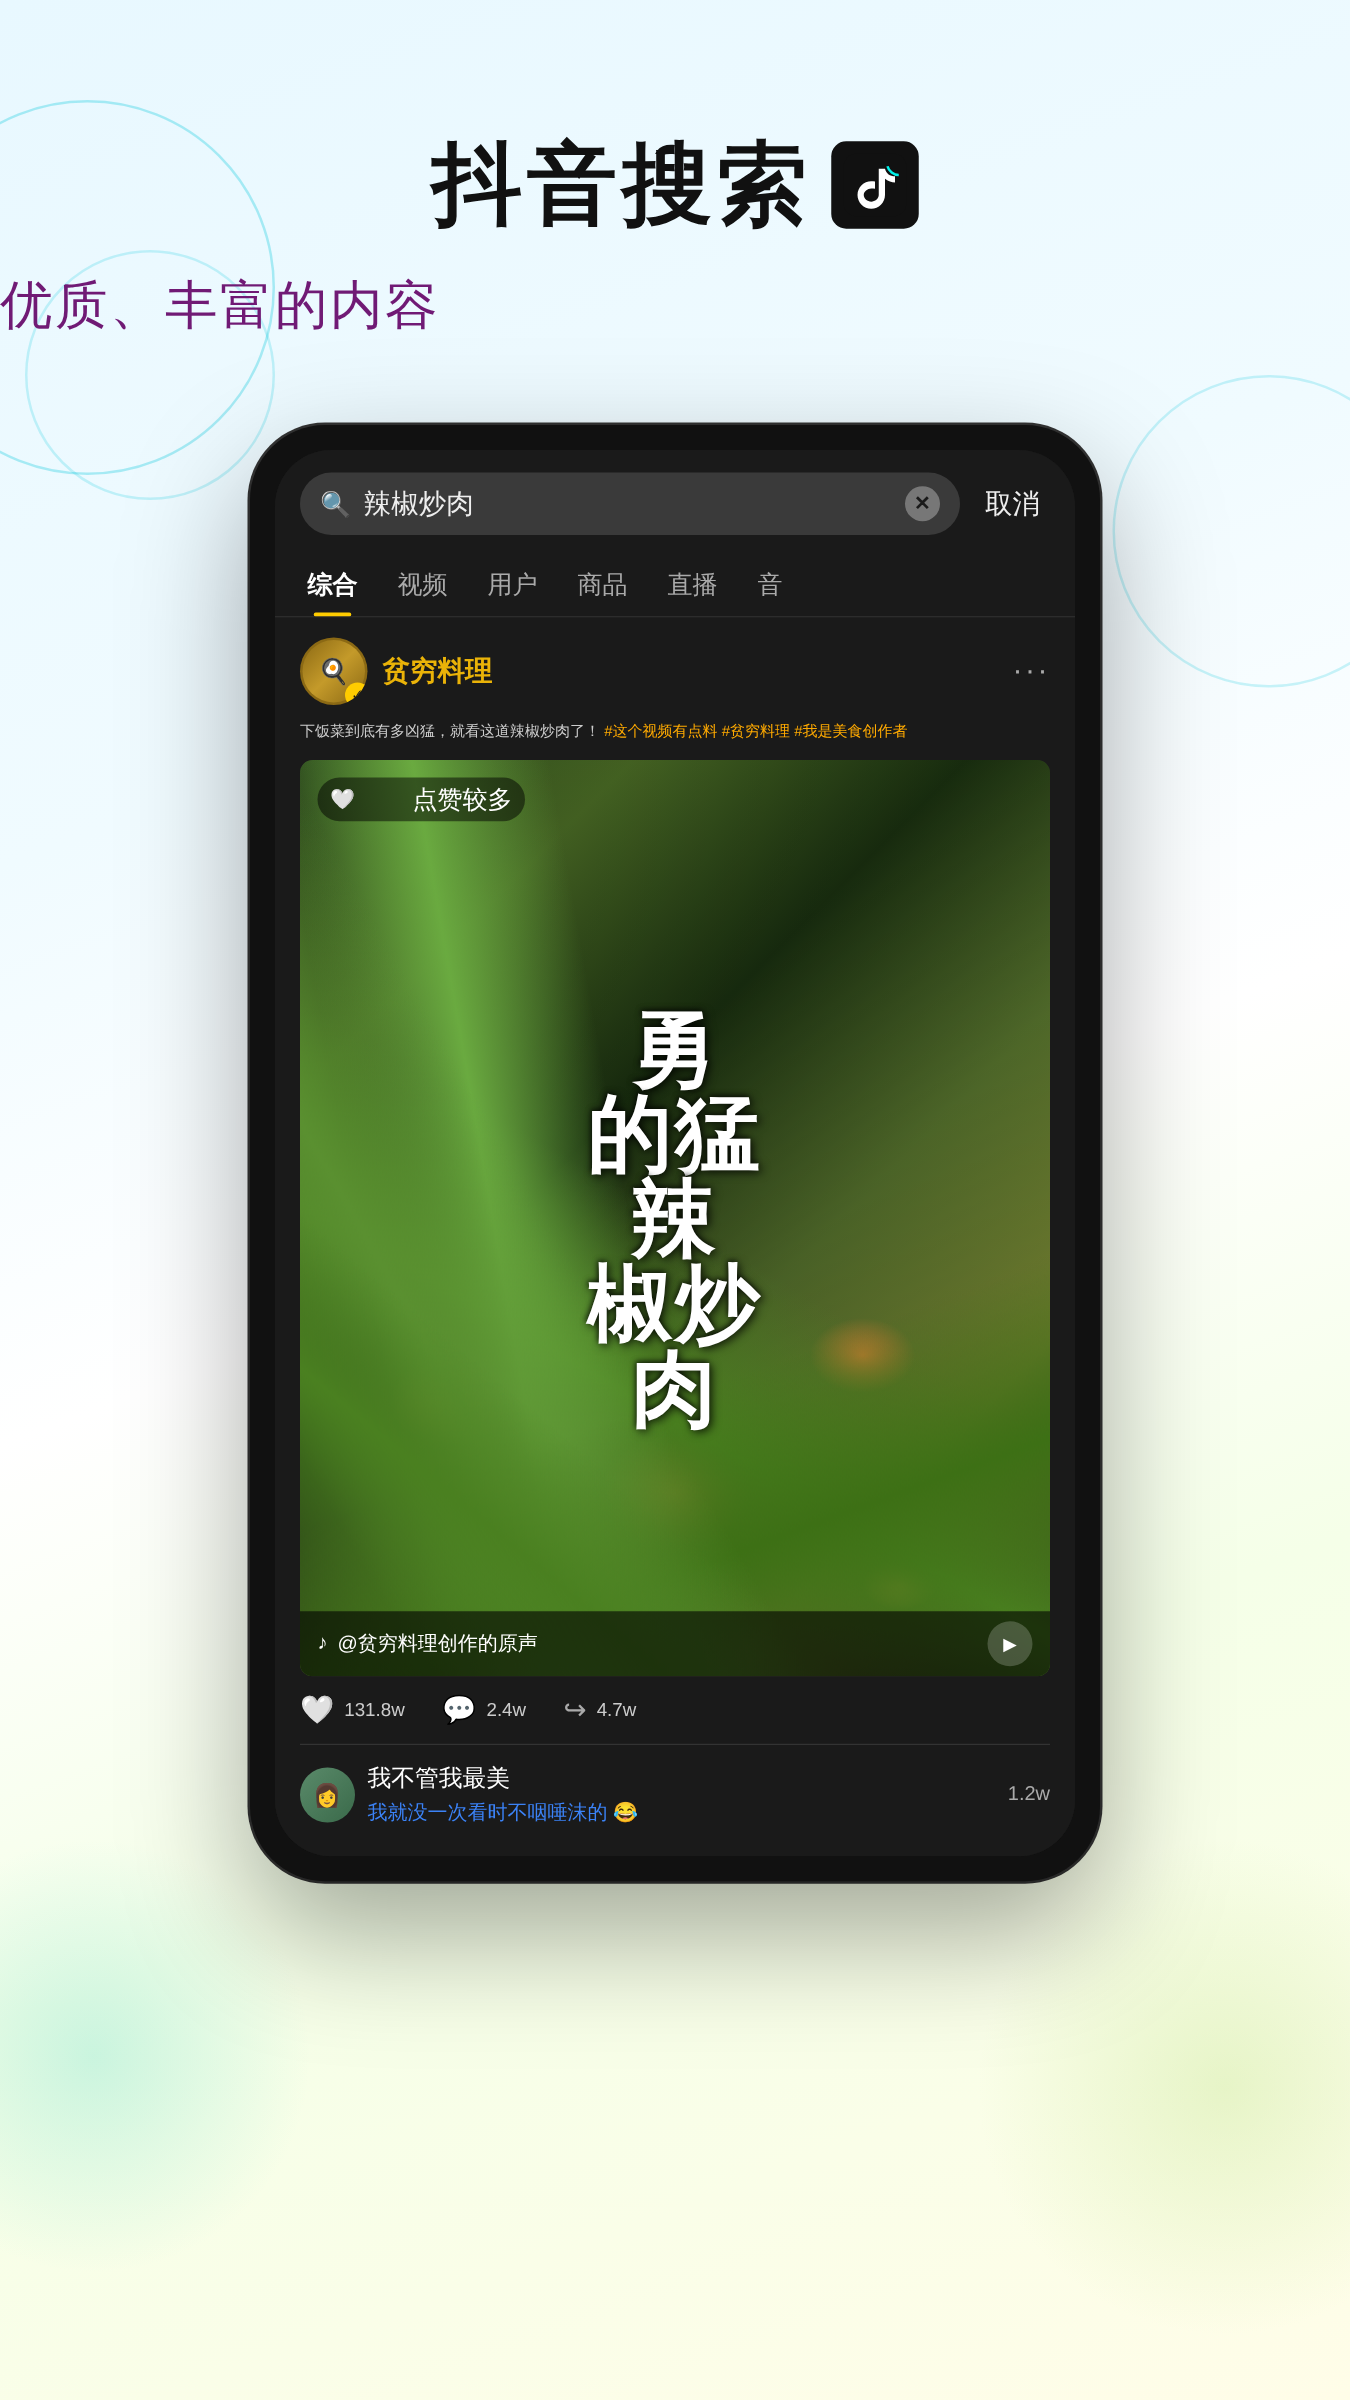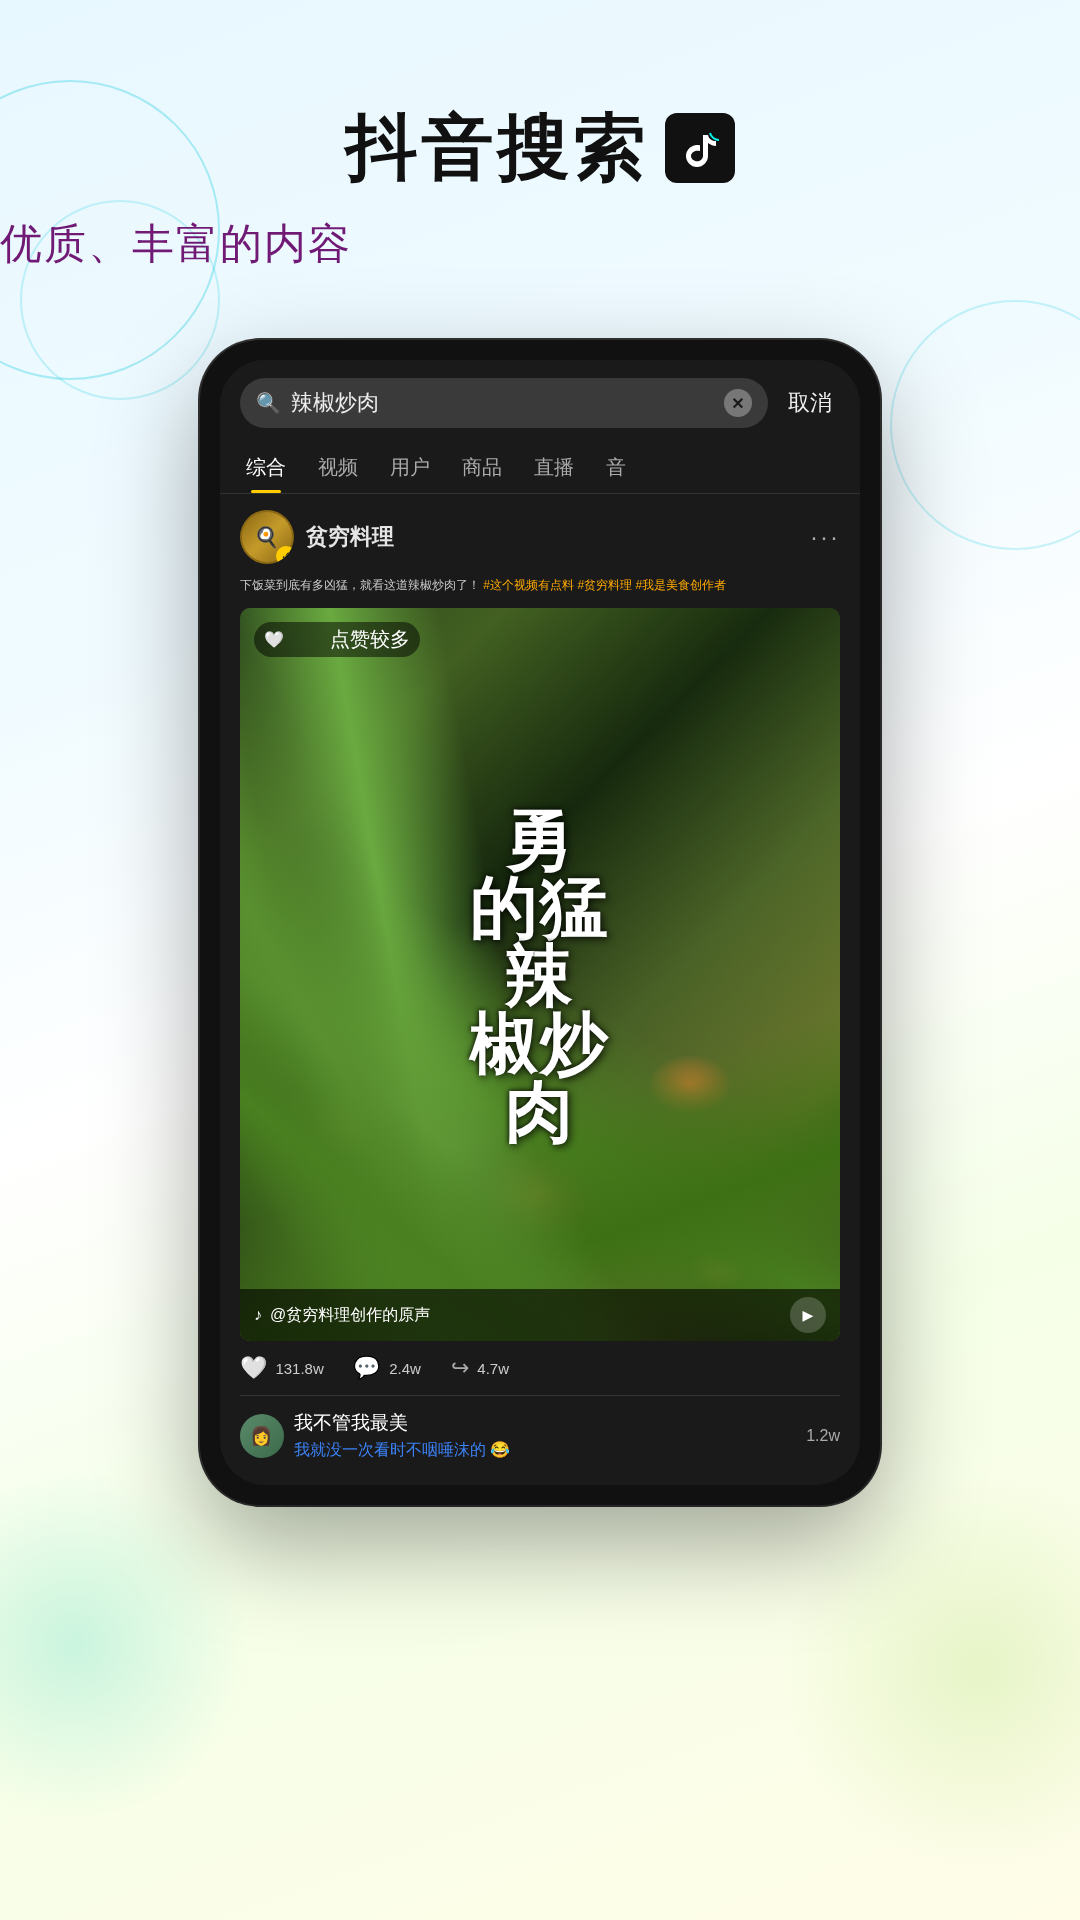--- a/index.html
+++ b/index.html
@@ -190,21 +190,21 @@
 
     .tab-item {
       padding: 8px 16px 12px 16px;
       font-size: 20px;
       color: #aaa;
       position: relative;
     }
 
     .tab-item.active {
       color: #ffffff;
-      font-weight: 400;
+      font-weight: 700;
     }
 
     .tab-item.active::after {
       content: '';
       position: absolute;
       bottom: 0;
       left: 50%;
       transform: translateX(-50%);
       width: 30px;
       height: 3px;
@@ -259,21 +259,21 @@
       background: #ffcc00;
       border-radius: 50%;
       display: flex;
       align-items: center;
       justify-content: center;
       font-size: 12px;
       color: #1a1a1a;
     }
 
     .user-name {
-      color: #e5e5e5;
+      color: #eab308;
       font-size: 22px;
       font-weight: 600;
     }
 
     .more-btn {
       margin-left: auto;
       color: #aaa;
       font-size: 24px;
       letter-spacing: 2px;
     }

